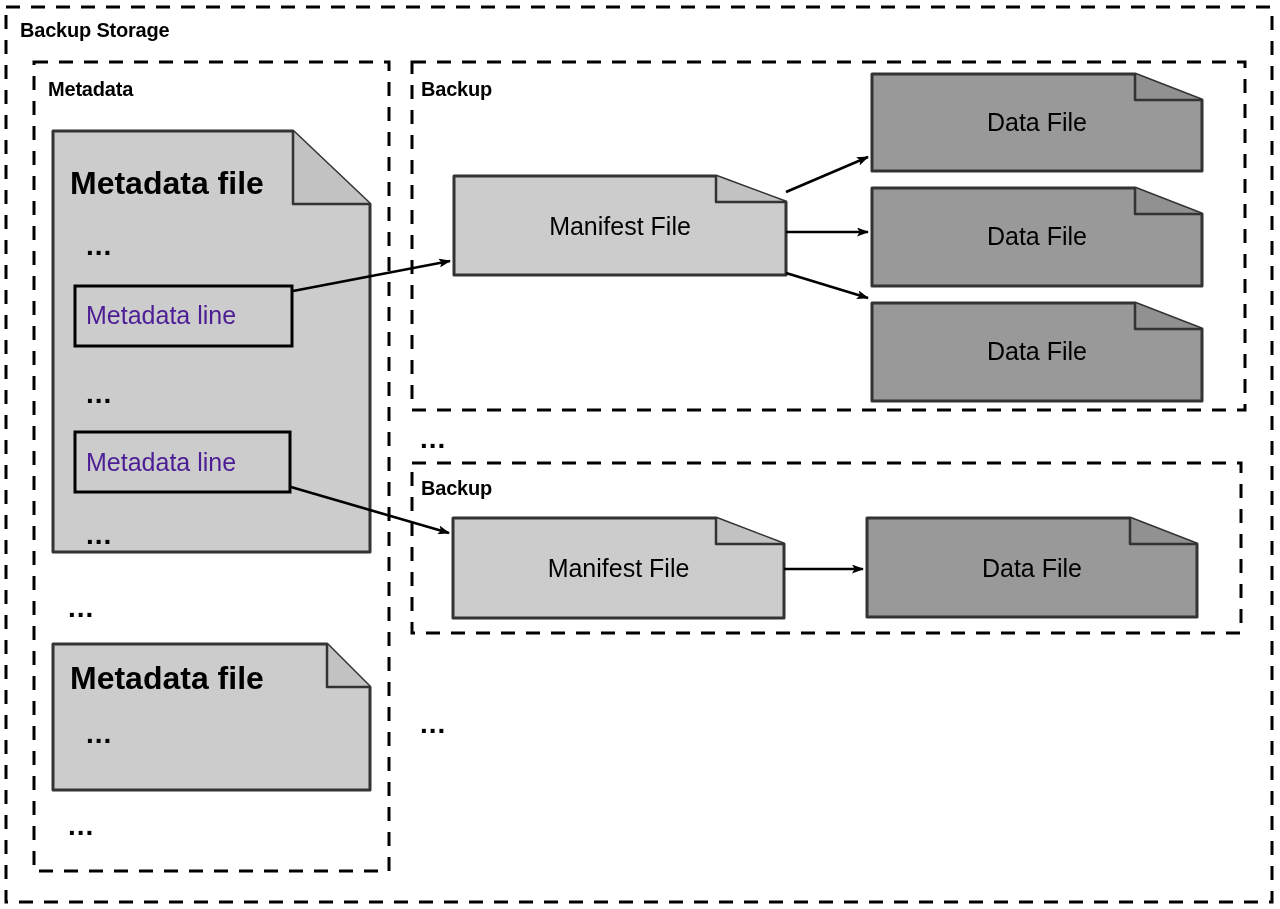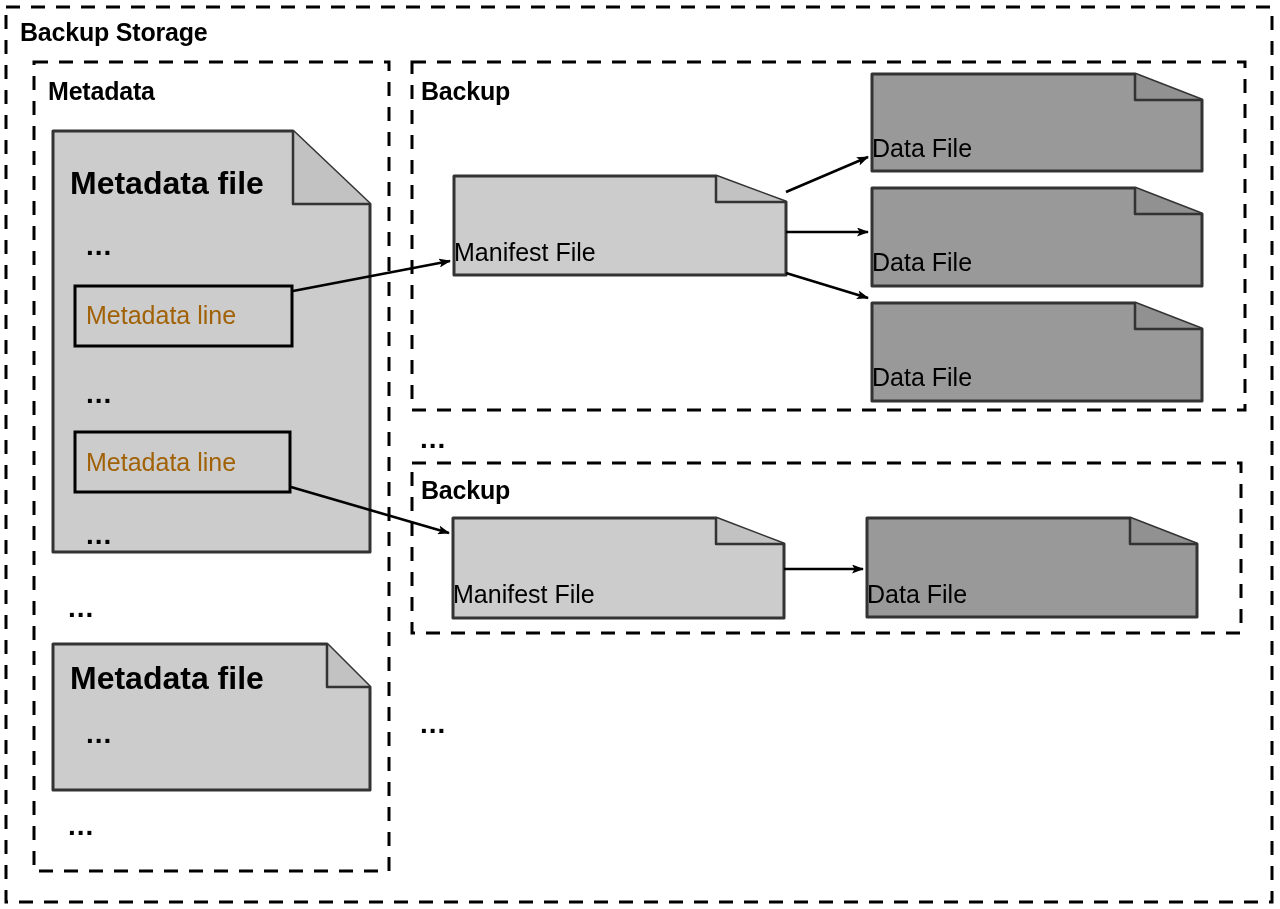--- a/index.html
+++ b/index.html
@@ -22,50 +22,50 @@
   svg.layer {
     position: absolute;
     left: 0;
     top: 0;
     width: 1280px;
     height: 909px;
   }
   .panel-title {
     position: absolute;
     font-weight: bold;
-    font-size: 25px;
+    font-size: 20px;
     line-height: 1;
     letter-spacing: -0.2px;
     white-space: nowrap;
     color: #000000;
   }
   .doc-title {
     position: absolute;
     font-weight: bold;
     font-size: 32px;
     line-height: 1;
     white-space: nowrap;
     color: #000000;
   }
   .doc-label {
     position: absolute;
     font-weight: normal;
     font-size: 25px;
     line-height: 1;
     white-space: nowrap;
     color: #000000;
-    margin-top: 26px;
+    text-align: center;
   }
   .line-label {
     position: absolute;
     font-weight: normal;
     font-size: 25px;
     line-height: 1;
     white-space: nowrap;
-    color: #a16207;
+    color: #4c1d95;
   }
   .ellipsis {
     position: absolute;
     font-weight: bold;
     font-size: 28px;
     line-height: 1;
     letter-spacing: 1px;
     white-space: nowrap;
     color: #000000;
   }

